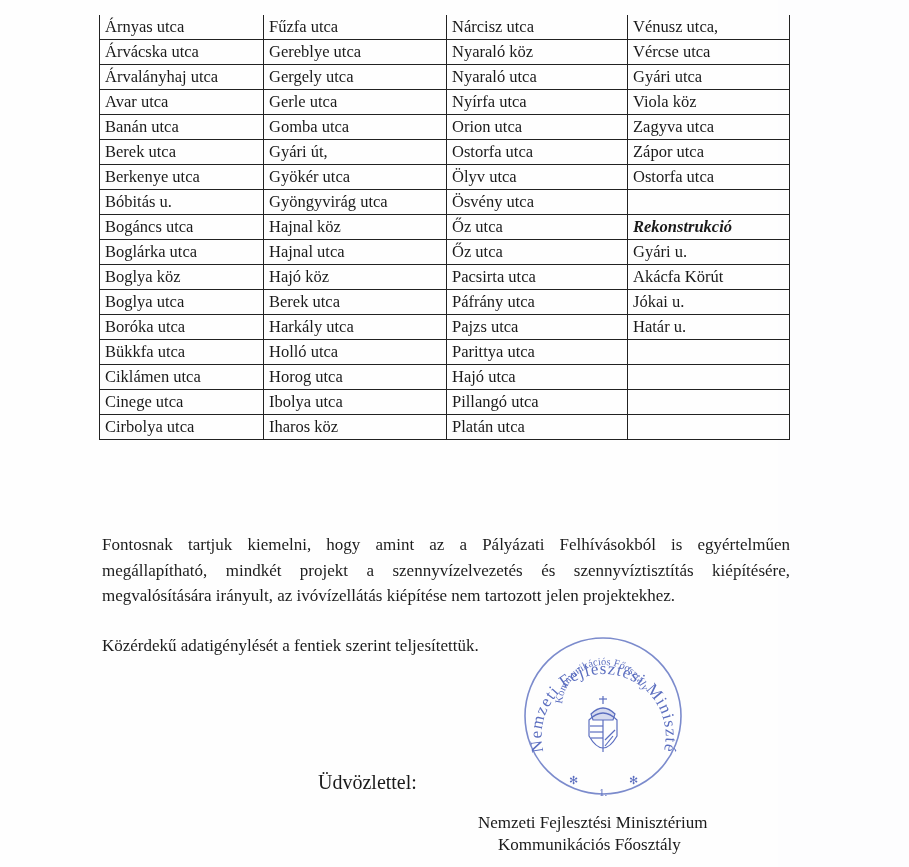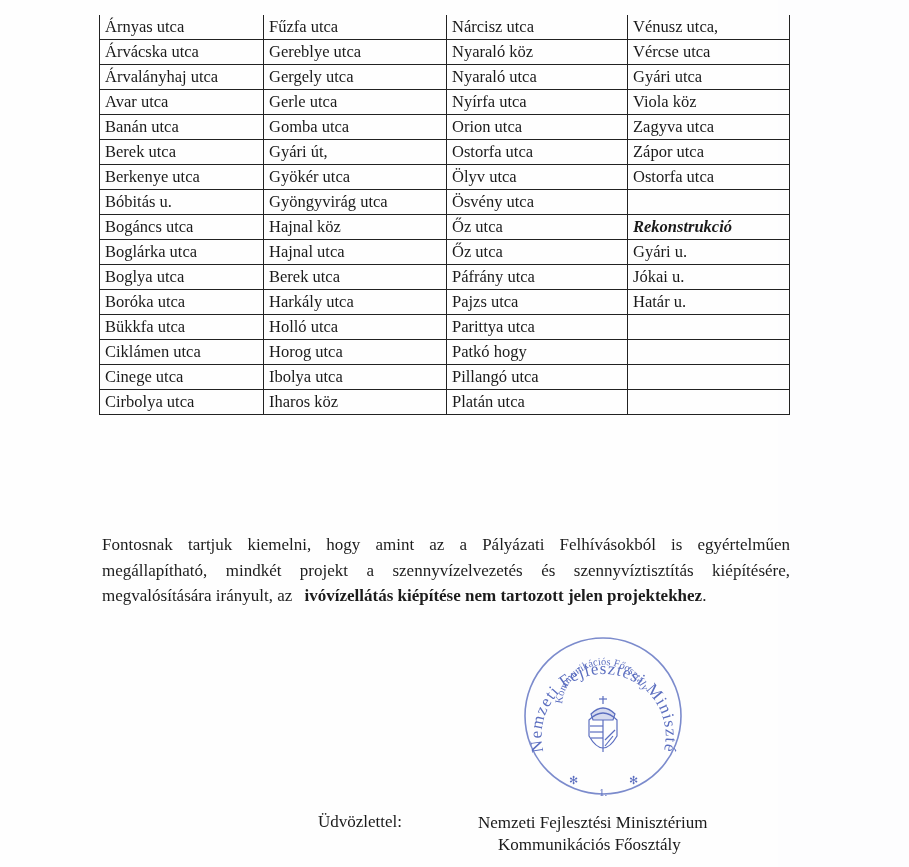--- a/index.html
+++ b/index.html
@@ -51,29 +51,29 @@
 
     .para {
       position: absolute;
       left: 102px;
       width: 688px;
       font-size: 17px;
       line-height: 25.5px;
       text-align: justify;
       color: #1c1c1c;
     }
-    .para b { font-weight: bold; margin-left: 8px; }
+    .para b { font-weight: normal; }
     #p1 { top: 532px; }
     #p2 { top: 633px; }
     #date { top: 687px; }
     .greet {
       position: absolute;
       left: 318px;
-      top: 810px;
-      font-size: 17px;
+      top: 770px;
+      font-size: 20px;
       line-height: 24px;
     }
     .sig {
       position: absolute;
       left: 478px;
       top: 812px;
       font-size: 17px;
       line-height: 22px;
     }
     .sig .line2 { padding-left: 20px; }
@@ -154,60 +154,67 @@
           <td>Őz utca</td>
           <td class="bold-italic">Rekonstrukció</td>
         </tr>
         <tr>
           <td>Boglárka utca</td>
           <td>Hajnal utca</td>
           <td>Őz utca</td>
           <td>Gyári u.</td>
         </tr>
         <tr>
+          <td>Boglya  köz</td>
+          <td>Hajó köz</td>
+          <td>Pacsirta utca</td>
+          <td>Akácfa Körút</td>
+        </tr>
+        <tr>
           <td>Boglya utca</td>
           <td>Berek utca</td>
           <td>Páfrány utca</td>
           <td>Jókai u.</td>
         </tr>
         <tr>
           <td>Boróka utca</td>
           <td>Harkály utca</td>
           <td>Pajzs utca</td>
           <td>Határ u.</td>
         </tr>
         <tr>
           <td>Bükkfa utca</td>
           <td>Holló utca</td>
           <td>Parittya utca</td>
           <td></td>
         </tr>
         <tr>
           <td>Ciklámen utca</td>
           <td>Horog utca</td>
-          <td>Patkó hogy</td>
+          <td>Hajó utca</td>
           <td></td>
         </tr>
         <tr>
           <td>Cinege utca</td>
           <td>Ibolya utca</td>
           <td>Pillangó utca</td>
           <td></td>
         </tr>
         <tr>
           <td>Cirbolya utca</td>
           <td>Iharos köz</td>
           <td>Platán utca</td>
           <td></td>
         </tr>
       </tbody>
   </table>
 
   <div class="para" id="p1"><span>Fontosnak tartjuk kiemelni, hogy amint az a Pályázati Felhívásokból is egyértelműen megállapítható, mindkét projekt a szennyvízelvezetés és szennyvíztisztítás kiépítésére, megvalósítására irányult, az </span><b>ivóvízellátás kiépítése nem tartozott jelen projektekhez</b><span>.</span></div>
 
+  <div class="para" id="p2">Közérdekű adatigénylését a fentiek szerint teljesítettük.</div>
 
 
   <div class="greet">Üdvözlettel:</div>
 
   <svg class="stamp" viewBox="0 0 160 168">
     <defs>
       <path id="outerArc" d="M 22 120 A 62 62 0 1 1 140 118"></path>
       <path id="innerArc" d="M 40 80 A 42 42 0 1 1 122 80"></path>
     </defs>
     <g fill="none" stroke="#3f55b5" stroke-width="1.6" opacity="0.8">

